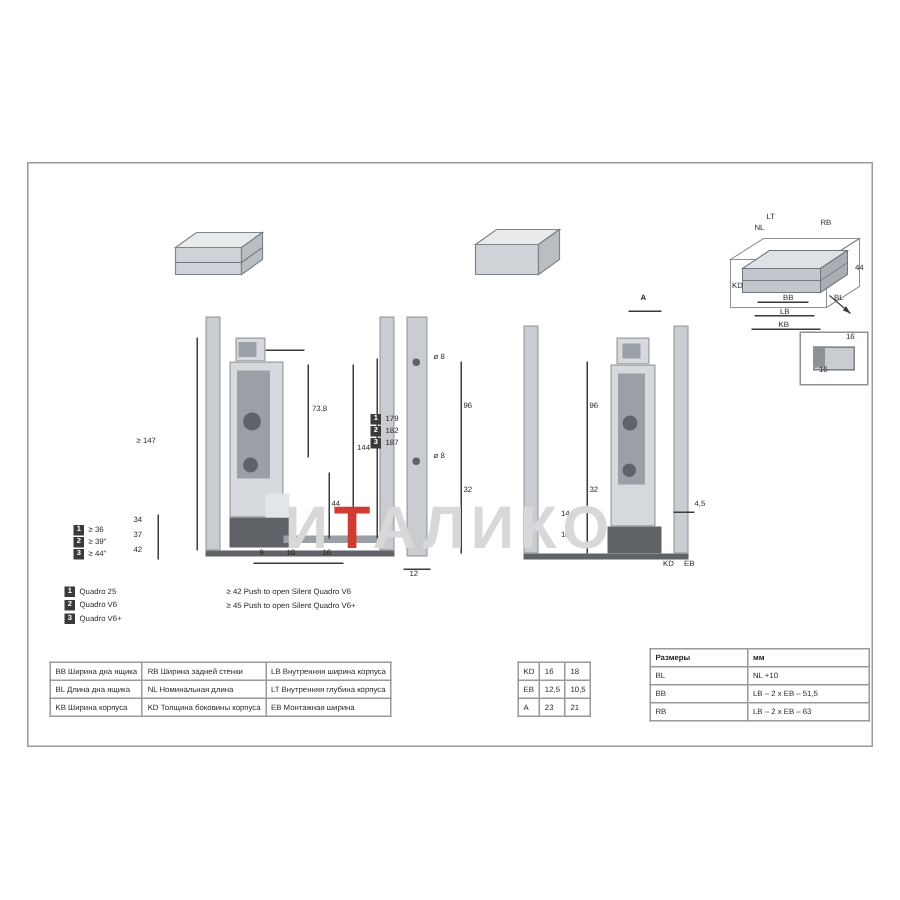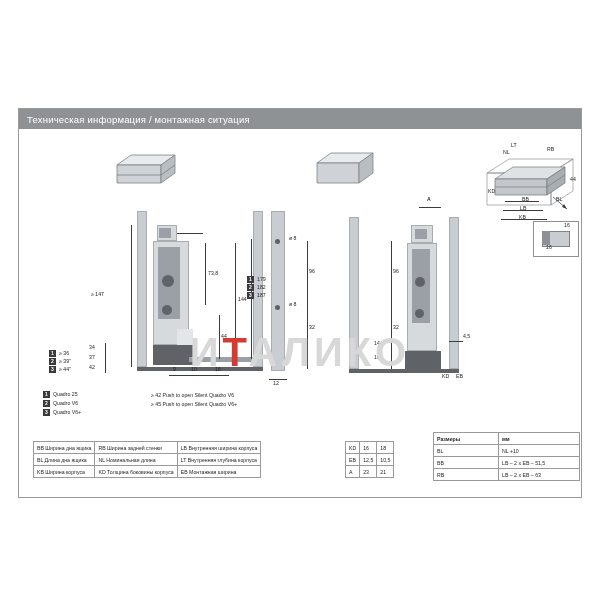--- a/index.html
+++ b/index.html
@@ -57,21 +57,20 @@
     font-size:40px;font-weight:bold;color:#d8d8d8;letter-spacing:4px;
     pointer-events:none;user-select:none;
   }
   .wm .red{color:#d23b32;}
 </style>
 </head>
 <body>
 
 <div class="sheet">
 
-  <div class="titlebar">Техническая информация / монтажная ситуация</div>
 
   <div class="canvas">
 
     <div class="iso" style="left:96px;top:22px;">
       <svg width="62" height="38" viewBox="0 0 62 38">
         <polygon points="2,14 16,4 60,4 46,14" fill="#e8eaec" stroke="#7f8488" stroke-width="0.8"></polygon>
         <polygon points="2,14 46,14 46,32 2,32" fill="#cfd3d7" stroke="#7f8488" stroke-width="0.8"></polygon>
         <polygon points="46,14 60,4 60,22 46,32" fill="#b9bec3" stroke="#7f8488" stroke-width="0.8"></polygon>
         <line x1="2" y1="24" x2="46" y2="24" stroke="#6f757a" stroke-width="0.7"></line>
         <line x1="46" y1="24" x2="60" y2="14" stroke="#6f757a" stroke-width="0.7"></line>

